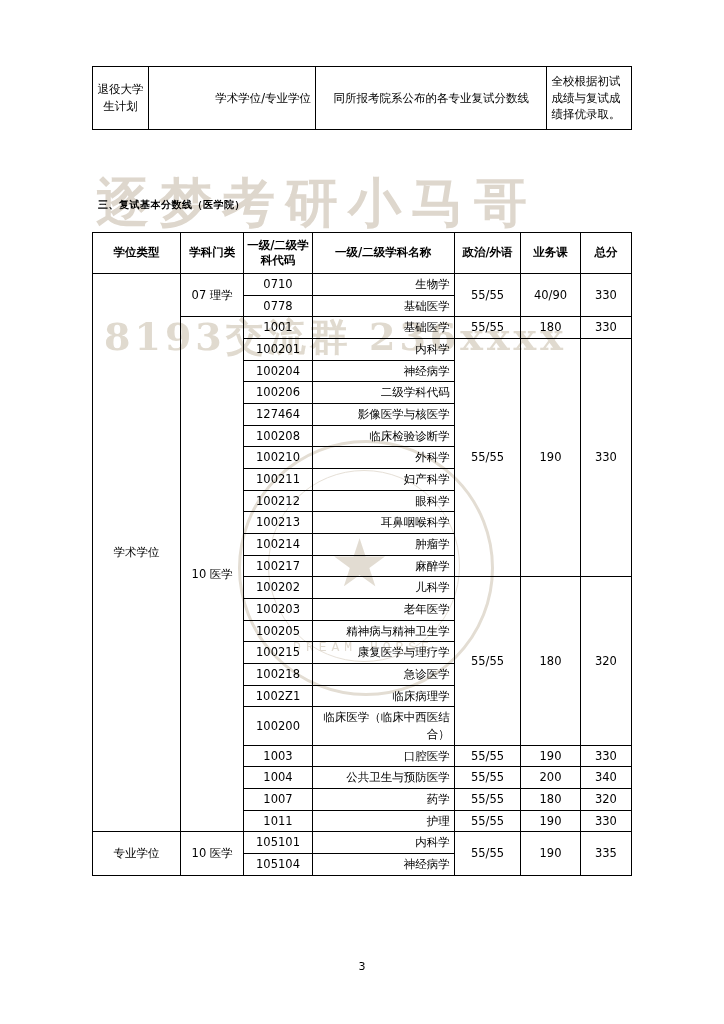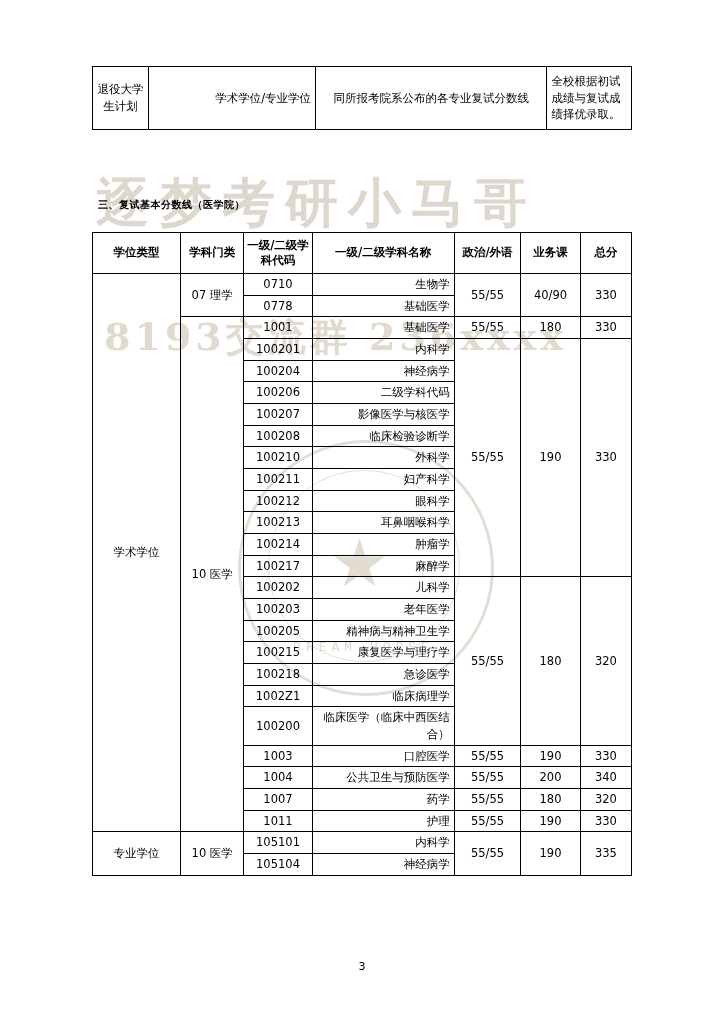--- a/index.html
+++ b/index.html
@@ -254,21 +254,21 @@
         </tr>
         <tr>
           <td class="c-code">100204</td>
           <td class="c-name name">神经病学</td>
         </tr>
         <tr>
           <td class="c-code">100206</td>
           <td class="c-name name">二级学科代码</td>
         </tr>
         <tr>
-          <td class="c-code">100207</td>
+          <td class="c-code">127464</td>
           <td class="c-name name">影像医学与核医学</td>
         </tr>
         <tr>
           <td class="c-code">100208</td>
           <td class="c-name name">临床检验诊断学</td>
         </tr>
         <tr>
           <td class="c-code">100210</td>
           <td class="c-name name">外科学</td>
         </tr>

